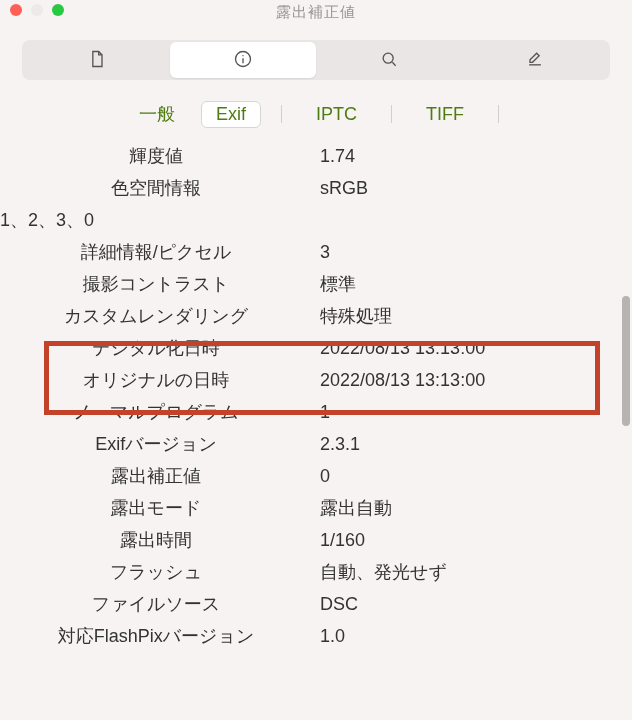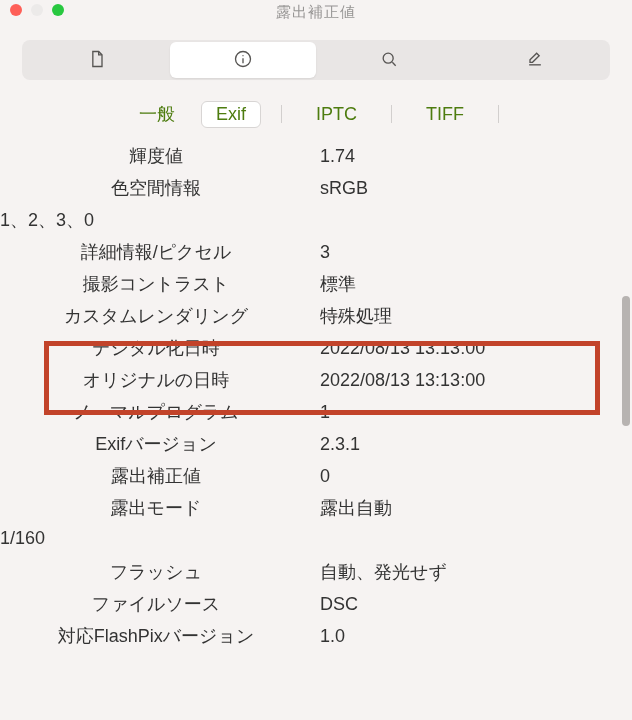--- a/index.html
+++ b/index.html
@@ -239,20 +239,21 @@
         </div>
       <div class="row">
           <span class="label">露出補正値</span>
           <span class="value">0</span>
         </div>
       <div class="row">
           <span class="label">露出モード</span>
           <span class="value">露出自動</span>
         </div>
       <div class="row">
+          <span class="label">露出時間</span>
           <span class="value">1/160</span>
         </div>
       <div class="row">
           <span class="label">フラッシュ</span>
           <span class="value">自動、発光せず</span>
         </div>
       <div class="row">
           <span class="label">ファイルソース</span>
           <span class="value">DSC</span>
         </div>

